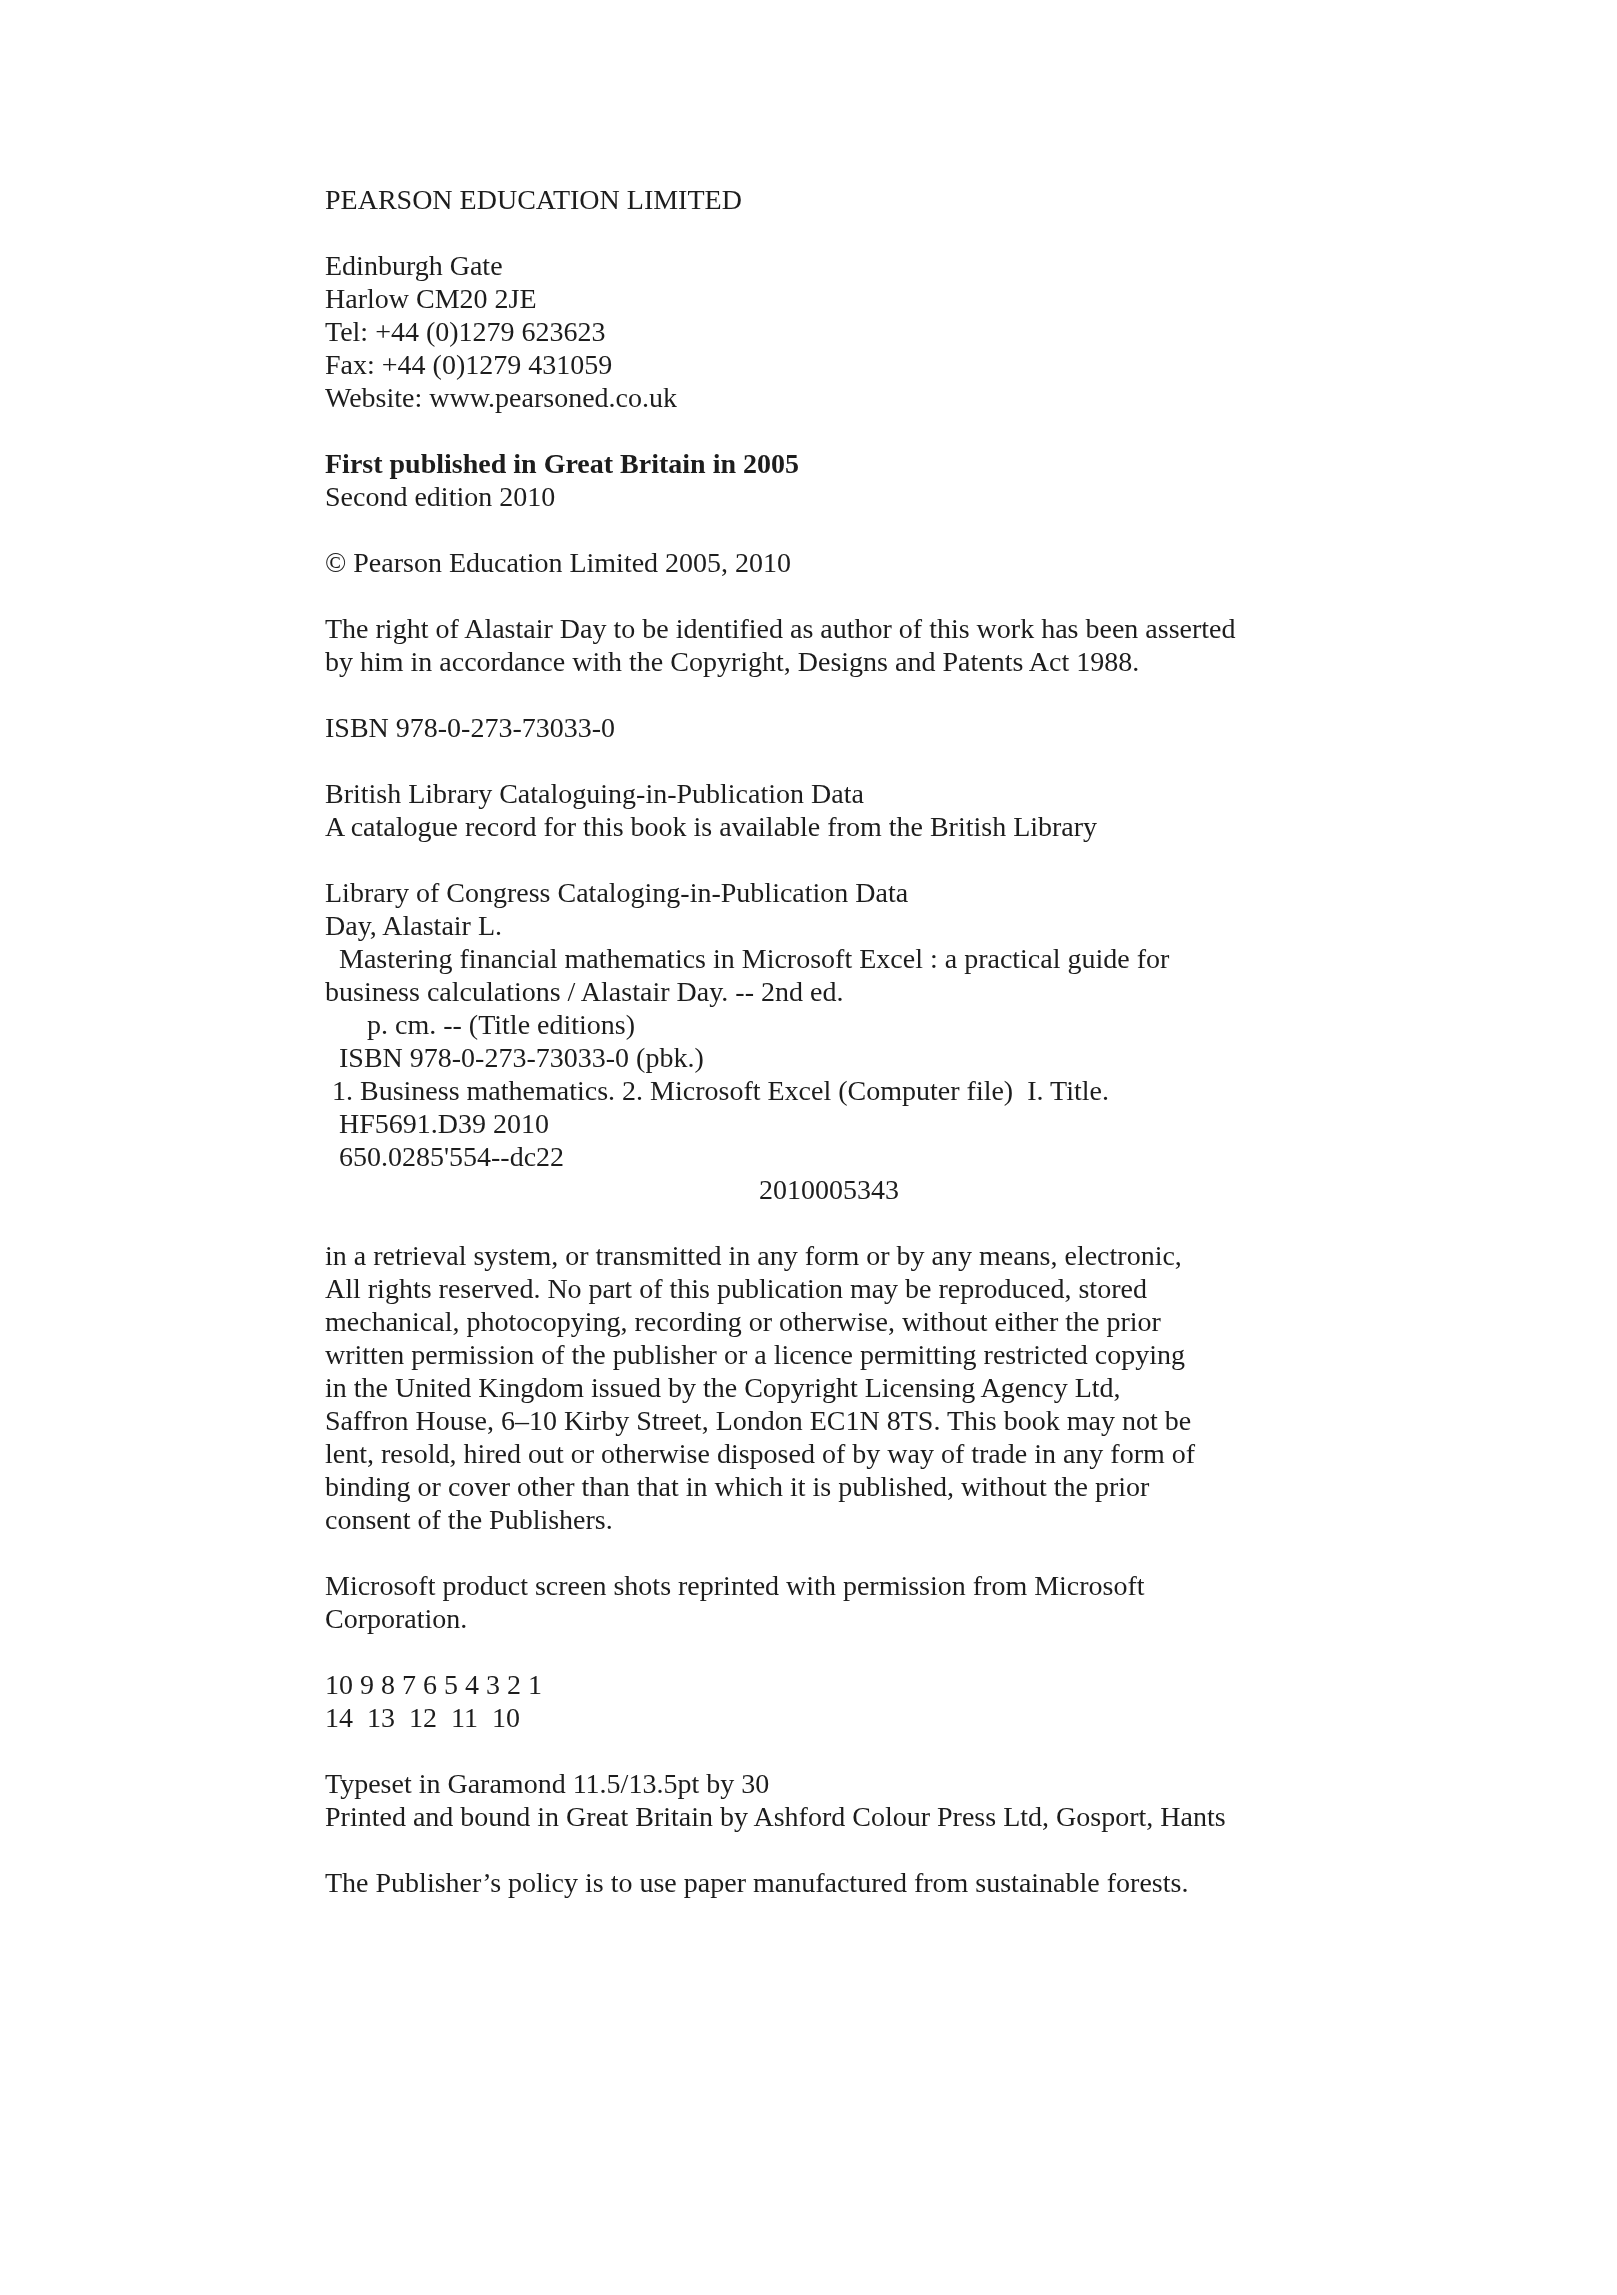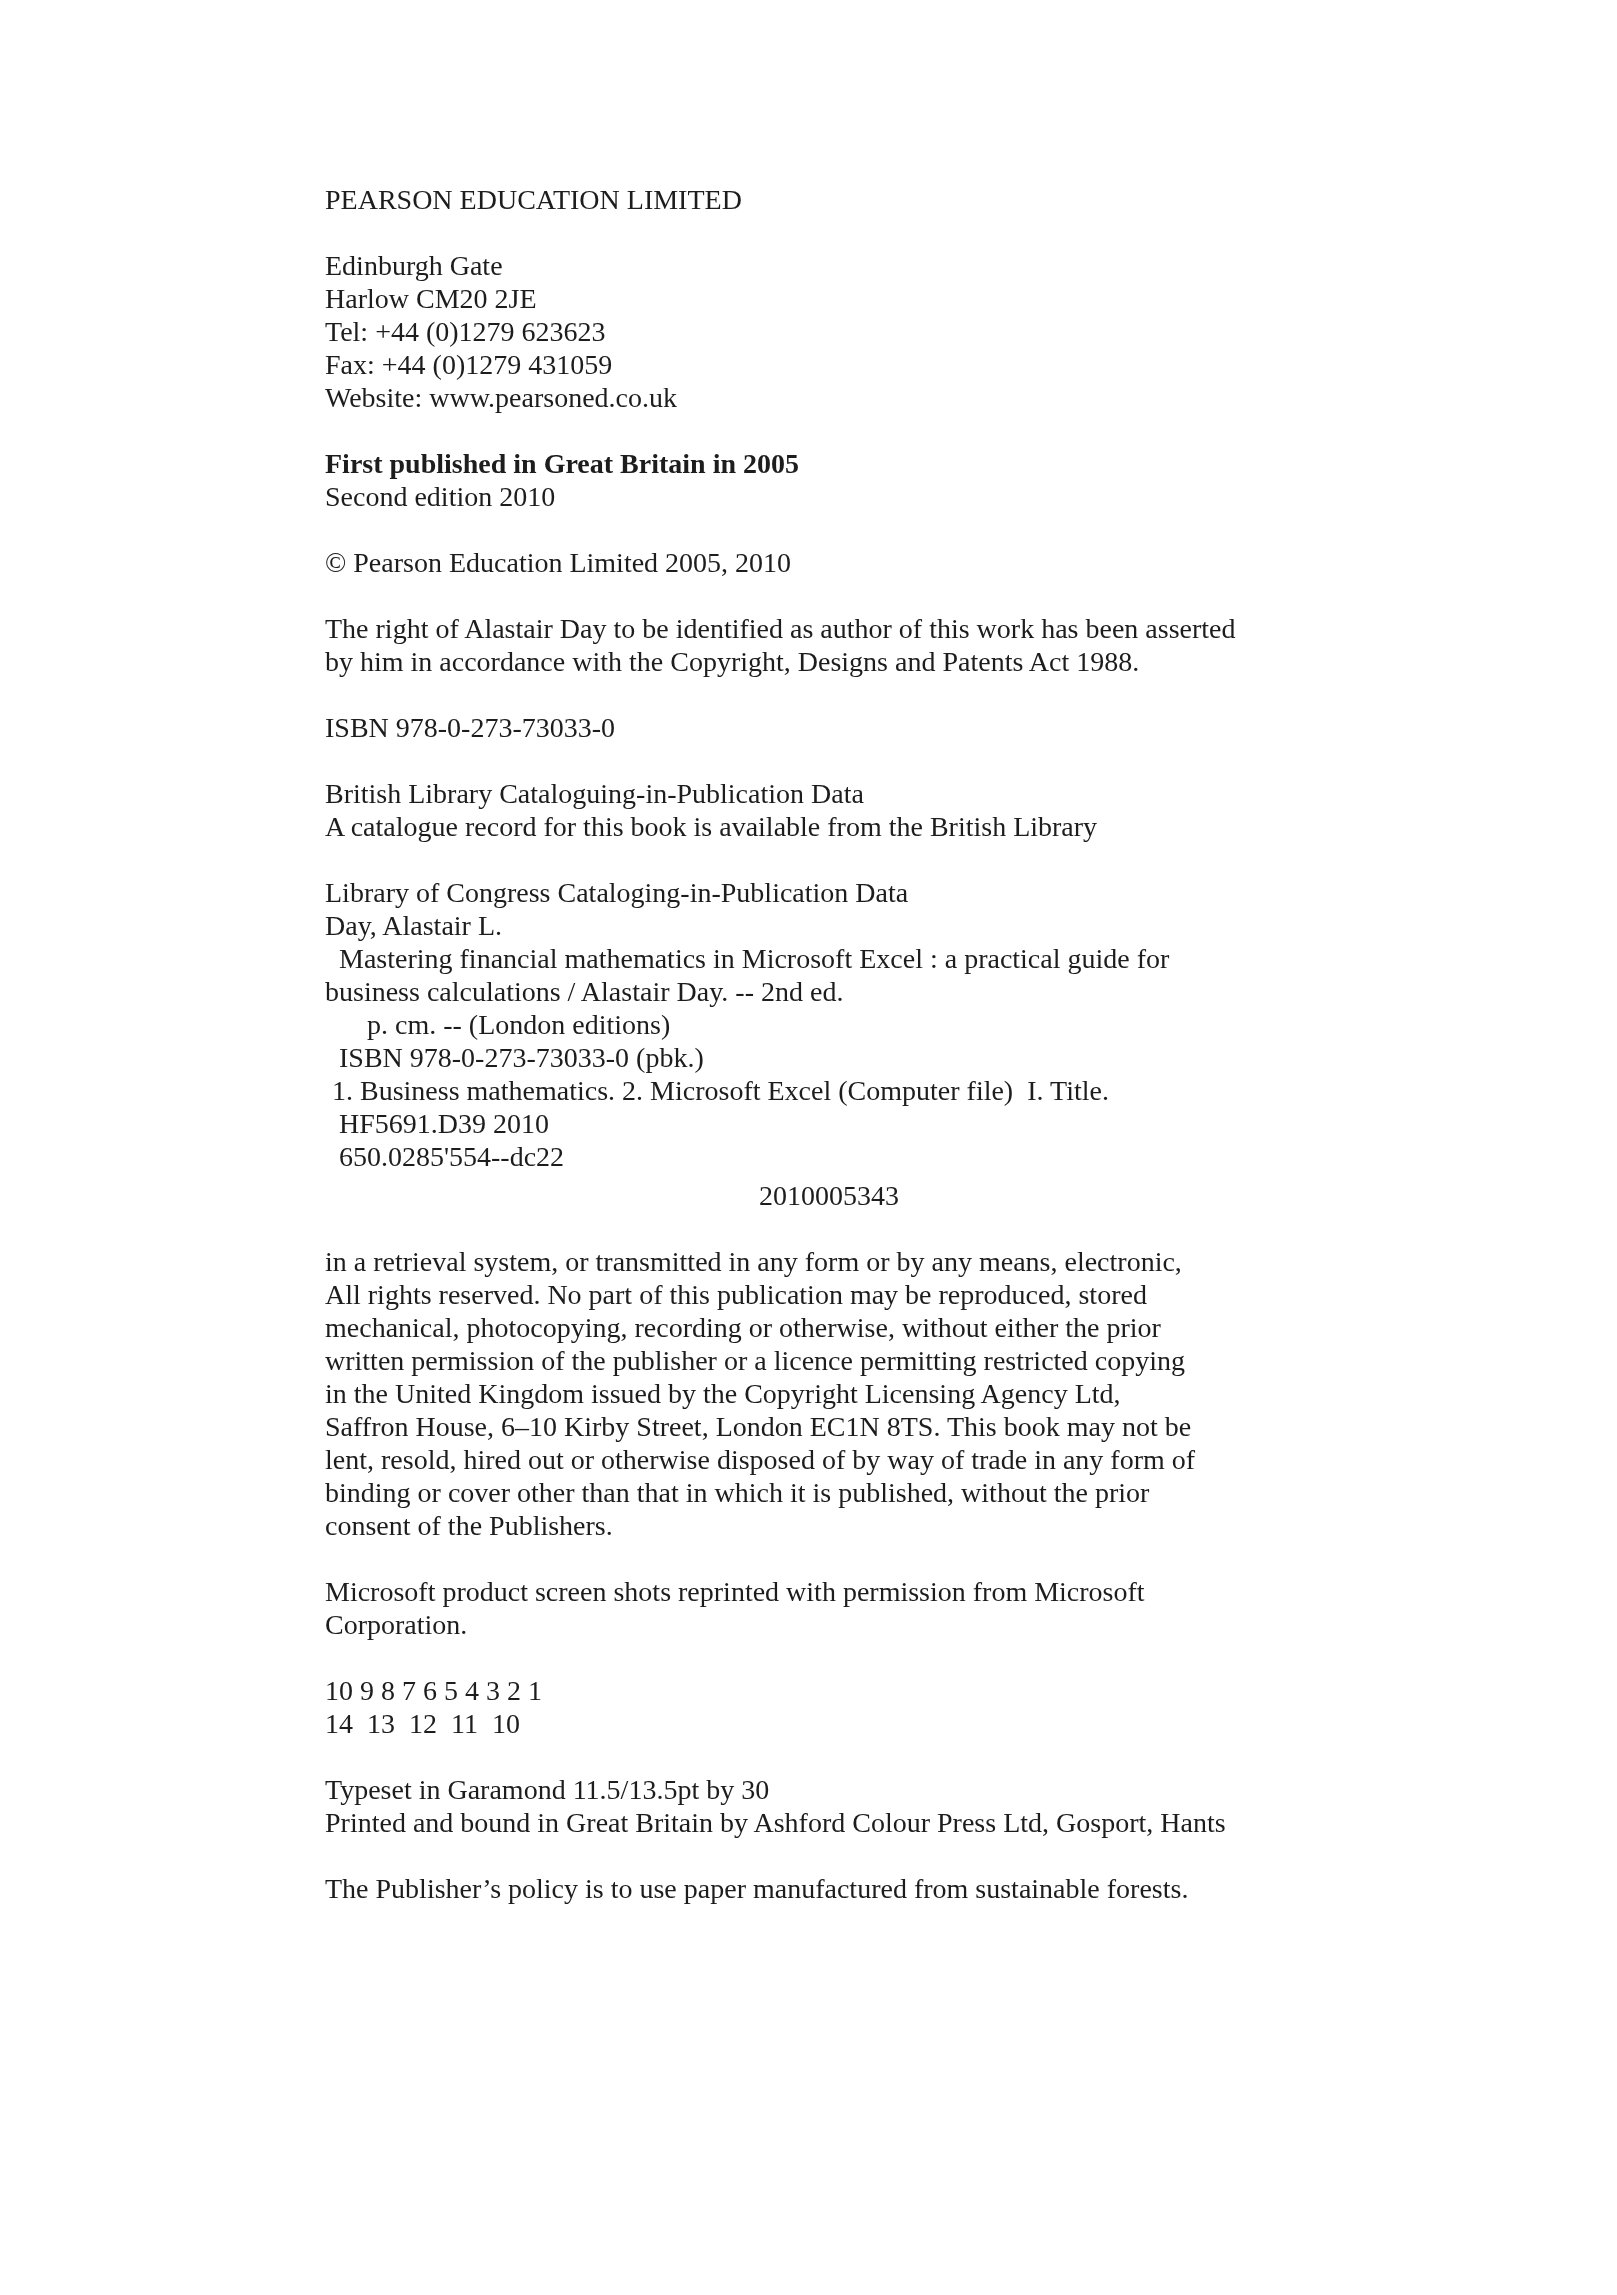--- a/index.html
+++ b/index.html
@@ -24,21 +24,21 @@
     line-height: 33px;
   }
   .block {
     margin: 0 0 33px 0;
   }
   .line {
     white-space: pre;
   }
   .bold { font-weight: bold; margin-top: 8px; }
   .italic { }
-  .loc-number { padding-left: 434px; margin-top: 6px; }
+  .loc-number { padding-left: 434px; }
 </style>
 </head>
 <body>
 
 <div class="page">
 
   <div class="block">
     <div class="line">PEARSON EDUCATION LIMITED</div>
   </div>
 
@@ -71,21 +71,21 @@
   <div class="block">
     <div class="line">British Library Cataloguing-in-Publication Data</div>
     <div class="line">A catalogue record for this book is available from the British Library</div>
   </div>
 
   <div class="block">
     <div class="line">Library of Congress Cataloging-in-Publication Data</div>
     <div class="line">Day, Alastair L.</div>
     <div class="line">  Mastering financial mathematics in Microsoft Excel : a practical guide for</div>
     <div class="line">business calculations / Alastair Day. -- 2nd ed.</div>
-    <div class="line">      p. cm. -- (London editions)</div>
+    <div class="line">      p. cm. -- (Title editions)</div>
     <div class="line">  ISBN 978-0-273-73033-0 (pbk.)</div>
     <div class="line"> 1. Business mathematics. 2. Microsoft Excel (Computer file)  I. Title.</div>
     <div class="line">  HF5691.D39 2010</div>
     <div class="line">  650.0285'554--dc22</div>
     <div class="line loc-number">2010005343</div>
   </div>
 
   <div class="block">
     <div class="line">in a retrieval system, or transmitted in any form or by any means, electronic,</div>
     <div class="line">All rights reserved. No part of this publication may be reproduced, stored</div>

